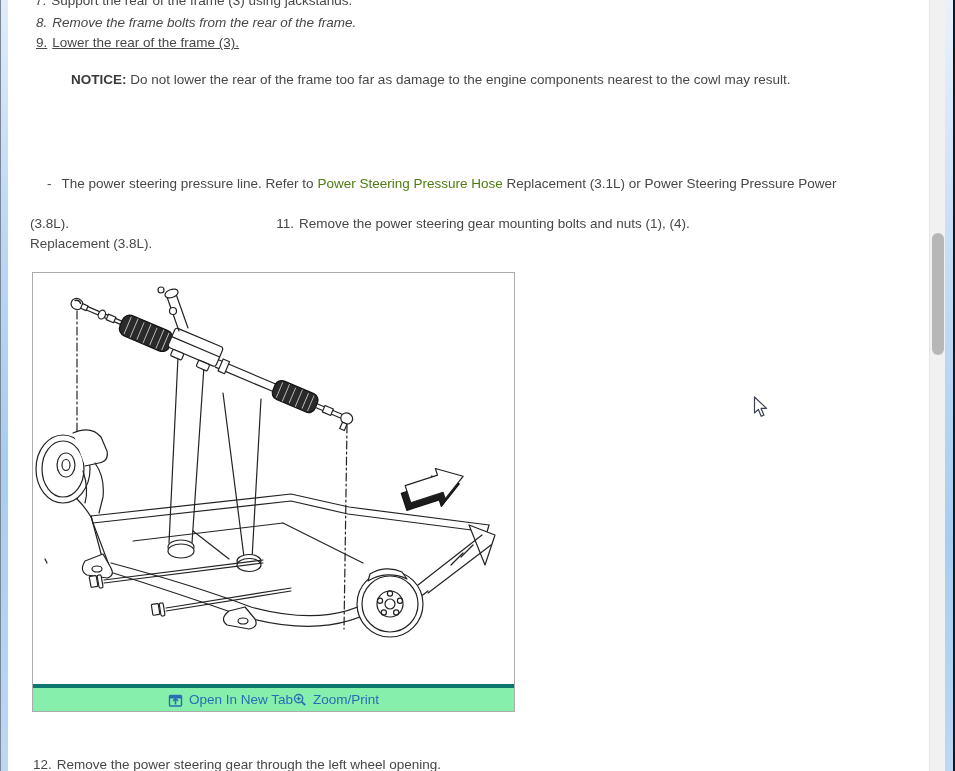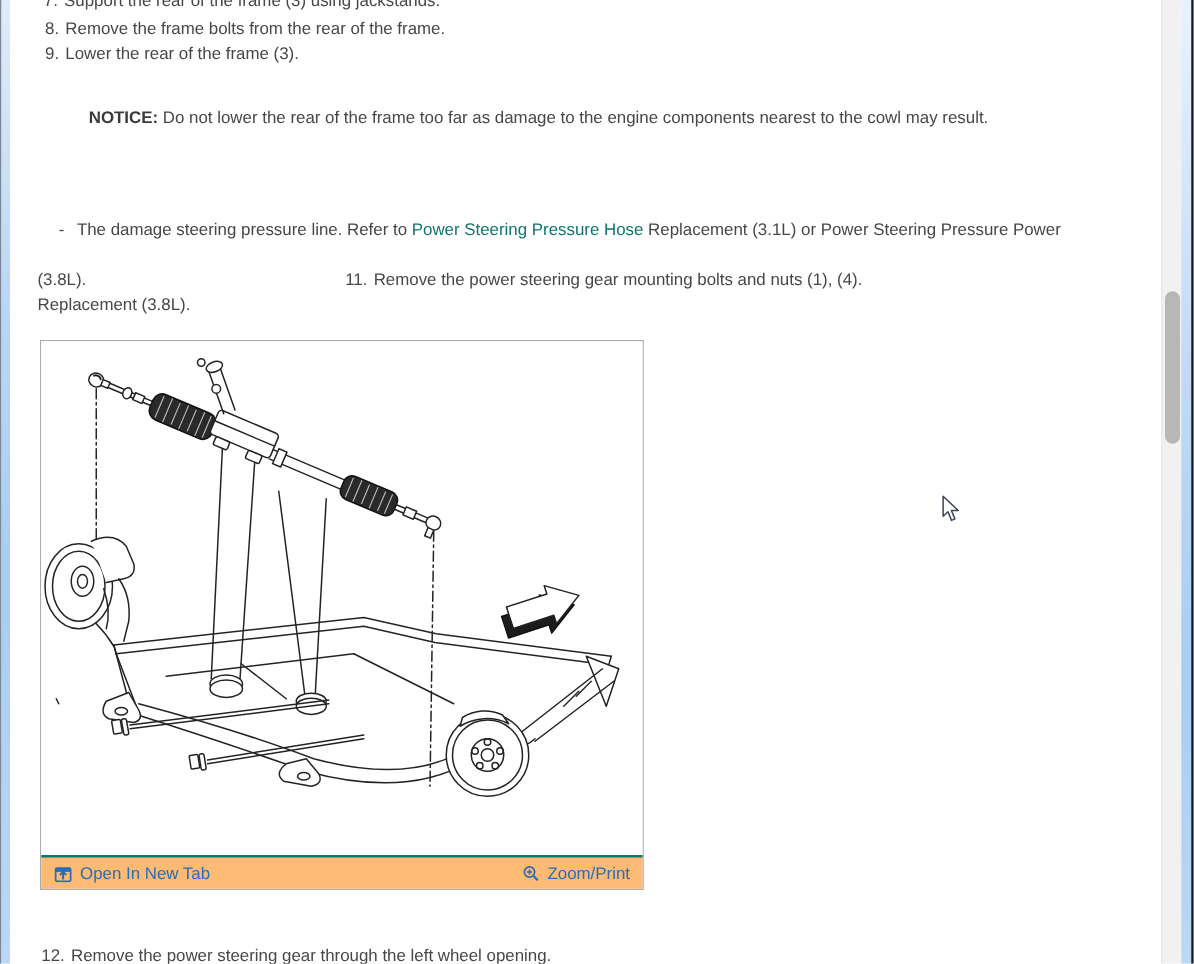--- a/index.html
+++ b/index.html
@@ -21,61 +21,61 @@
   .scroll-thumb { position:absolute; left:2px; top:233px; width:12px; height:122px;
     background:#b7b7b7; border-radius:6px; }
   .top-shade { position:absolute; left:0; top:0; width:945px; height:7px;
     background:linear-gradient(180deg,#c3c3c3 0%,#e9e9e9 55%,rgba(255,255,255,0) 100%); z-index:3; }
 
   .content { position:absolute; left:8px; top:0; width:921px; height:633px; background:#fff; z-index:4; }
 
   .tline { position:absolute; left:25px; width:900px; white-space:pre-wrap; }
   .tline .num { padding-right:5px; }
   .clip7   { top:-9px;  left:27px; }
-  .step8   { top:13px;  left:28px; }
-  .step9   { top:33px;  left:28px; }
-  .notice  { top:84px;  left:27px;padding-left:36px; }
+  .step8   { top:13px;  left:28px;font-style:italic; }
+  .step9   { top:33px;  left:28px;text-decoration:underline; }
+  .notice  { top:70px;  left:27px;padding-left:36px; }
   .notice b{ color:#3a3a3a; }
   .step10  { top:114px; }
   .bullet1 { top:134px; left:22px; }
   .bullet2 { top:174px; left:22px; }
   .step11  { top:214px;text-align:center; }
   .step12  { top:755px; }
   .bullet .l1 { text-indent:17px; }
   .bullet .dash { margin-right:10px; }
-  a.doclink { color:#0f766e; text-decoration:none; cursor:pointer; }
+  a.doclink { color:#4d7c0f; text-decoration:none; cursor:pointer; }
 
   
   .figure-panel { position:absolute; left:24px; top:272px; width:483px; height:440px;
     border:1px solid #ababab; background:#fff; }
   .figure-body { position:absolute; left:0; top:0; width:481px; height:411px; background:#fff; }
   .figure-footer { position:absolute; left:0; bottom:0; width:481px; height:27px;
-    background:#fdba74; border-top:2px solid #0f766e;
-    display:flex; justify-content:space-between; align-items:center; padding:0 10px; }
+    background:#86efac; border-top:4px solid #0f766e;
+    display:flex; justify-content:center; align-items:center; padding:0 10px; }
   .foot-link { display:flex; align-items:center; gap:6px; color:#2a6db5; cursor:pointer; font-size:13.5px; }
   .foot-link svg { display:block; }
 
   .cursor { position:absolute; left:753px; top:396px; z-index:40; }
 </style>
 </head>
 <body>
 
 <div class="content">
 
   <div class="tline clip7"><span class="num">7.</span><span>Support the rear of the frame (3) using jackstands.</span></div>
 
   <div class="tline step8"><span class="num">8.</span><span>Remove the frame bolts from the rear of the frame.</span></div>
 
   <div class="tline step9"><span class="num">9.</span><span>Lower the rear of the frame (3).</span></div>
 
   <div class="tline notice"><b>NOTICE:</b><span> Do not lower the rear of the frame too far as damage to the engine components nearest to the cowl may result.</span></div>
 
 
   <div class="tline bullet bullet1">
-    <div class="l1"><span class="dash">-</span><span>The damage steering pressure line. Refer to </span><a class="doclink">Power Steering Pressure Hose</a><span> Replacement (3.1L) or Power Steering Pressure Power</span></div>
+    <div class="l1"><span class="dash">-</span><span>The power steering pressure line. Refer to </span><a class="doclink">Power Steering Pressure Hose</a><span> Replacement (3.1L) or Power Steering Pressure Power</span></div>
     <div class="l2">Replacement (3.8L).</div>
   </div>
 
   <div class="tline bullet bullet2">
     <div class="l2">(3.8L).</div>
   </div>
 
   <div class="tline step11"><span class="num">11.</span><span>Remove the power steering gear mounting bolts and nuts (1), (4).</span></div>
 
   <div class="figure-panel">

